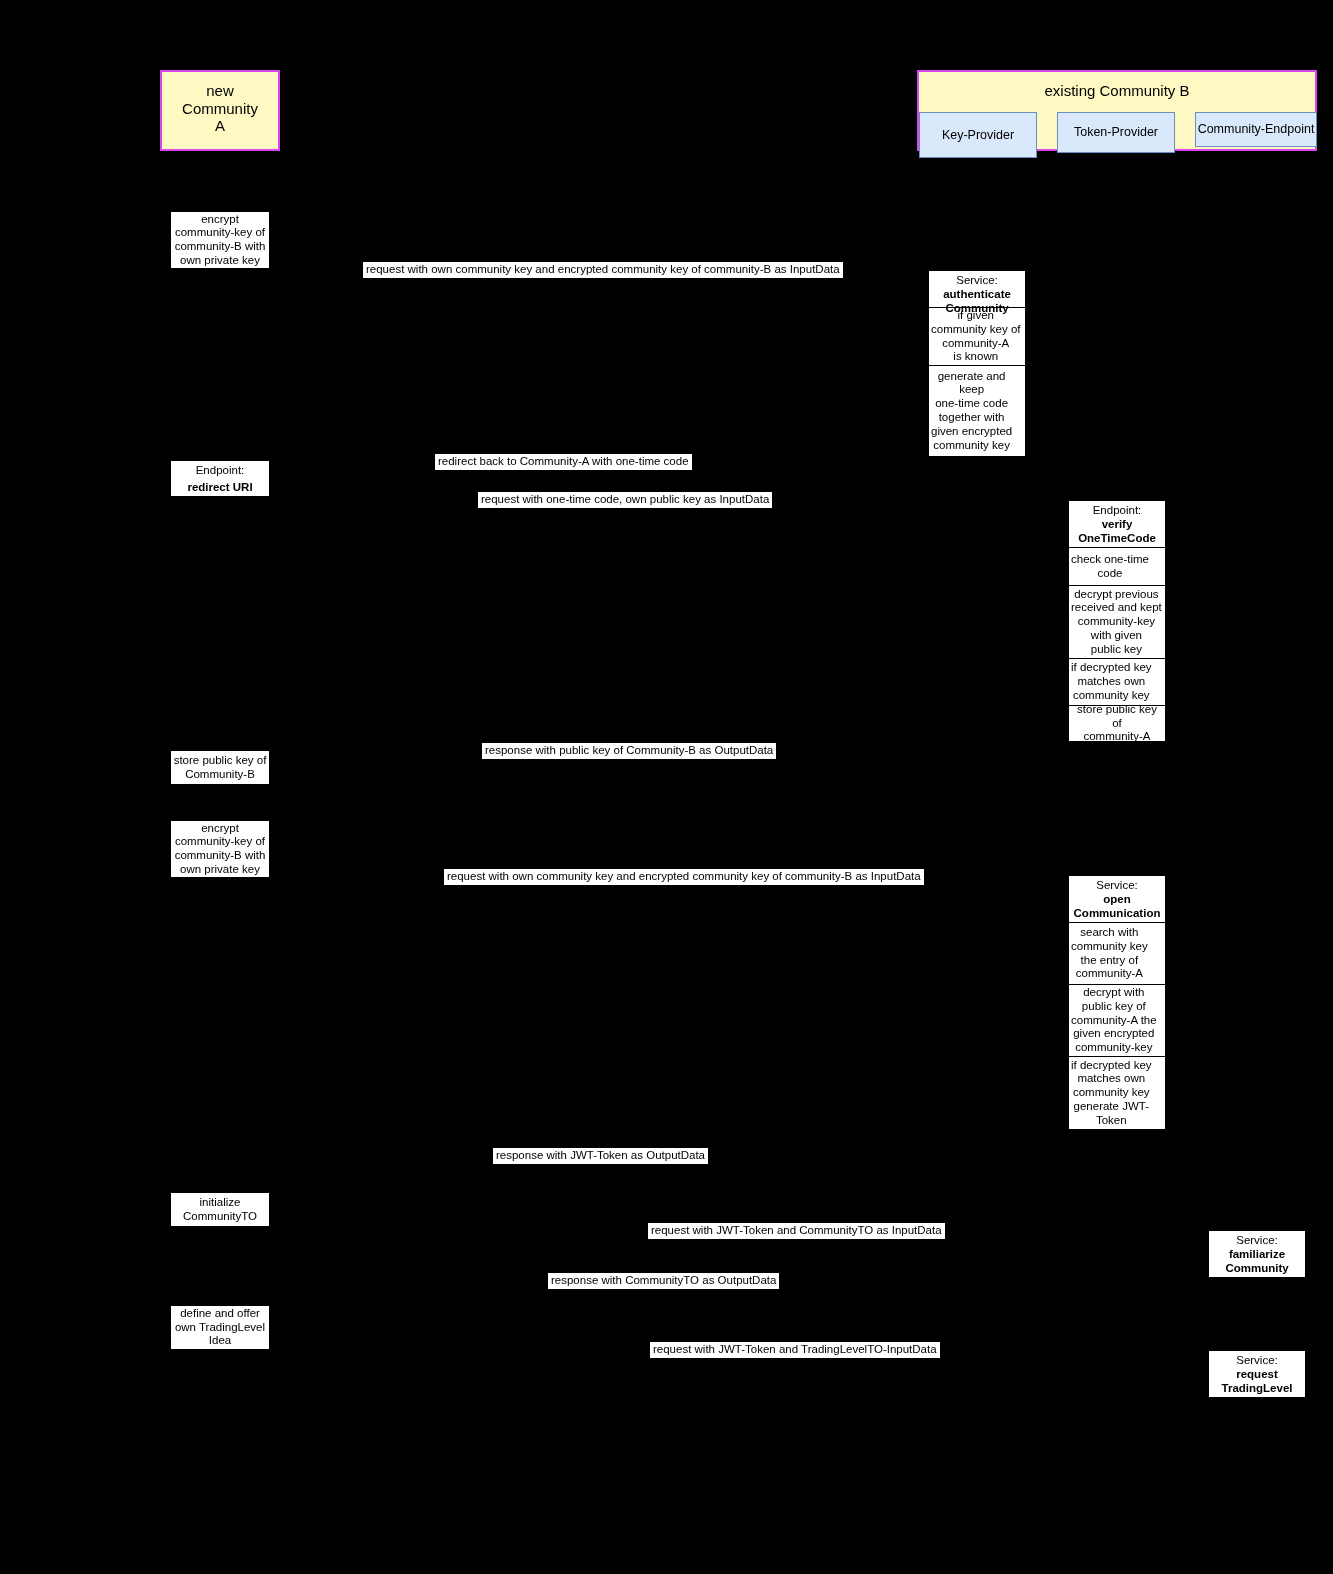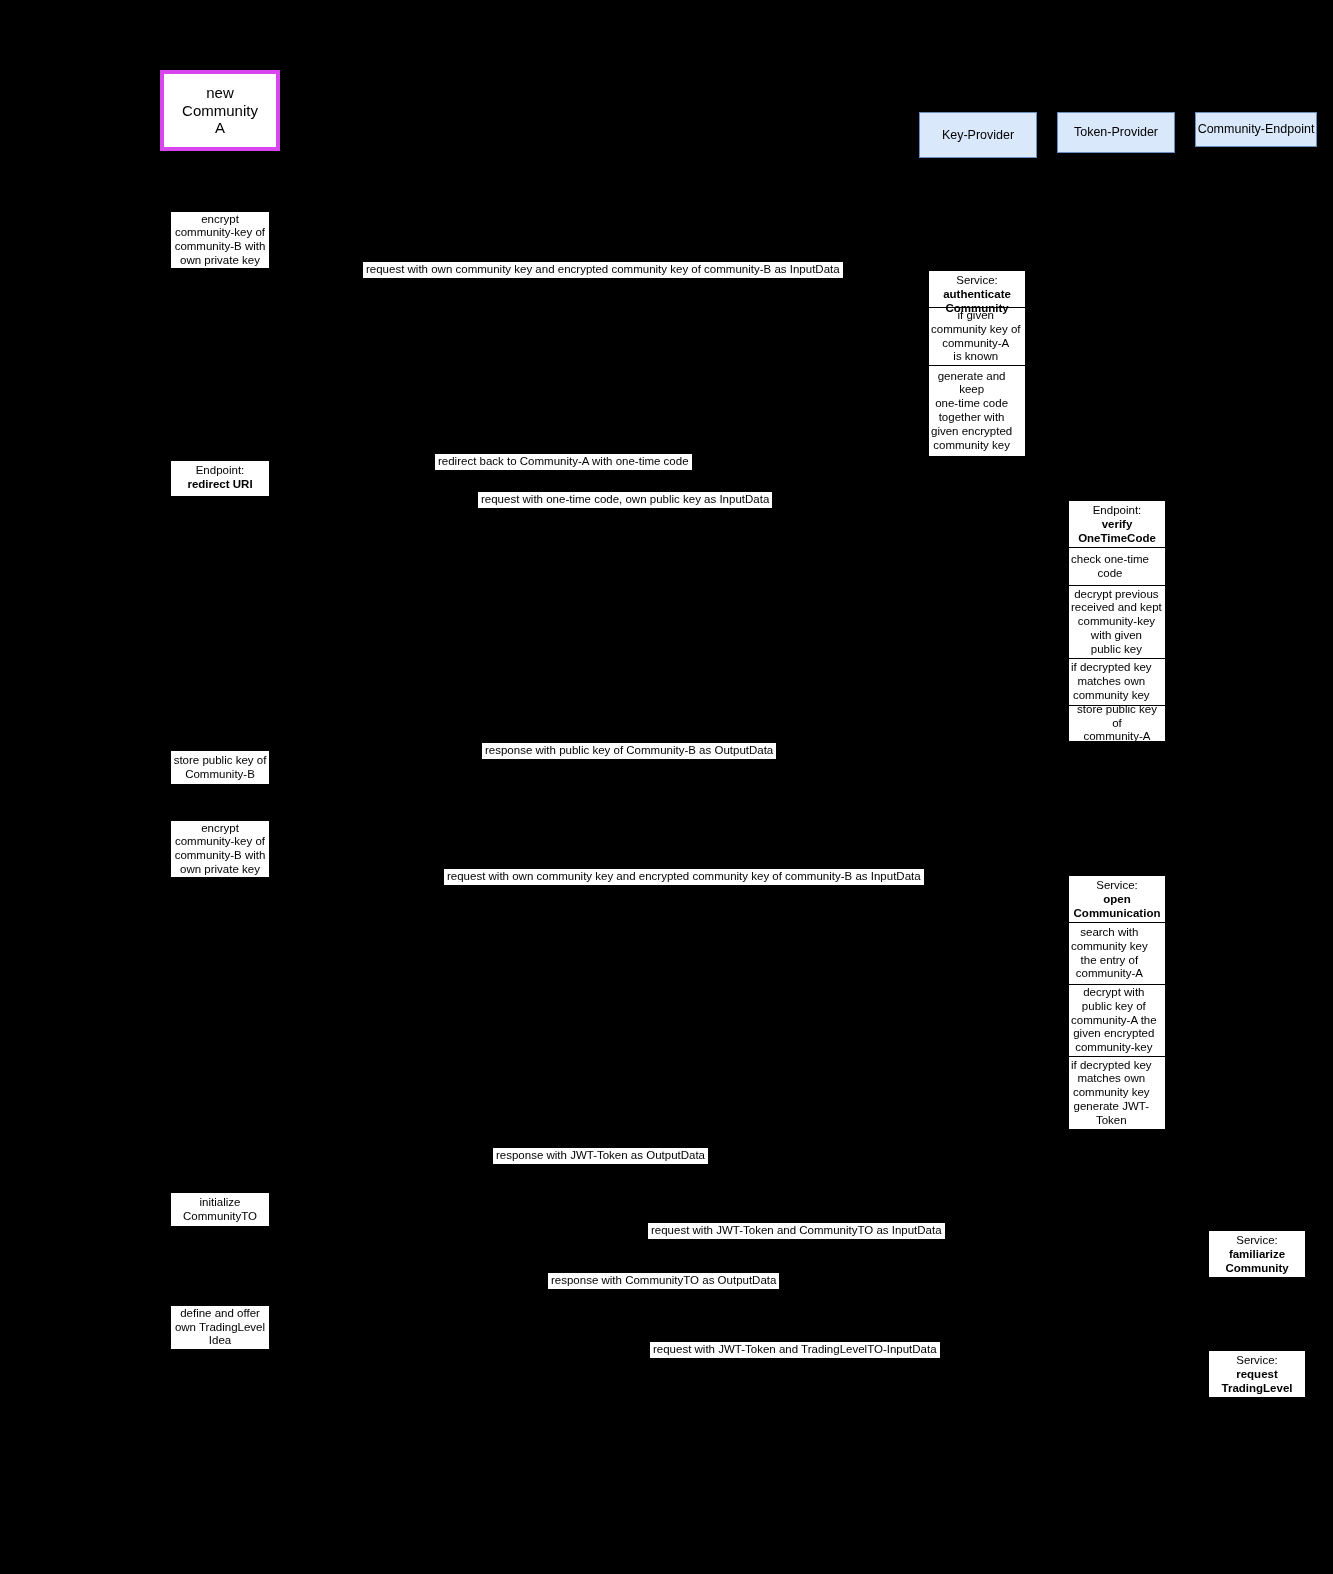--- a/index.html
+++ b/index.html
@@ -22,22 +22,22 @@
     border: 1px solid #000000;
     color: #000000;
     display: flex;
     align-items: center;
     justify-content: center;
     text-align: center;
     line-height: 1.18;
     white-space: pre-line;
   }
   .lane-green {
-    background: #ffffff;
-    border: 4px solid #d946ef;
+    background: #fef9c3;
+    border: 2px solid #d946ef;
   }
   .lane-blue {
     background: #dae8fc;
     border: 1px solid #6c8ebf;
   }
   .lane-head {
     align-items: flex-start;
     justify-content: center;
     padding-top: 10px;
   }
@@ -62,34 +62,35 @@
   .stack > .seg {
     box-sizing: border-box;
     border-bottom: 1px solid #000000;
     padding: 3px 2px;
     text-align: center;
     font-size: 11.5px;
     line-height: 1.2;
     white-space: pre-line;
     display: flex;
     align-items: center;
-    justify-content: flex-start;
+    justify-content: space-between;
   }
   .stack > .seg:last-child { border-bottom: none; }
   .seg b { font-weight: bold; }
 </style>
 </head>
 <body>
 
 <div id="canvas">
 
   <div class="node lane-green lane-head" style="left:160px; top:70px; width:120px; height:81px; font-size:15px;">new
 Community
 A</div>
 
+  <div class="node lane-green lane-head" style="left:917px; top:70px; width:400px; height:81px; font-size:15px;">existing Community B</div>
 
   <div class="node lane-blue" style="left:919px; top:112px; width:118px; height:46px; font-size:12.5px;">Key-Provider</div>
   <div class="node lane-blue" style="left:1057px; top:112px; width:118px; height:41px; font-size:12.5px;">Token-Provider</div>
   <div class="node lane-blue" style="left:1195px; top:112px; width:122px; height:35px; font-size:12.5px;">Community-Endpoint</div>
 
   <div class="node" style="left:170px; top:211px; width:100px; height:58px; font-size:11.5px;">encrypt
 community-key  of
 community-B with
 own private key</div>
 

